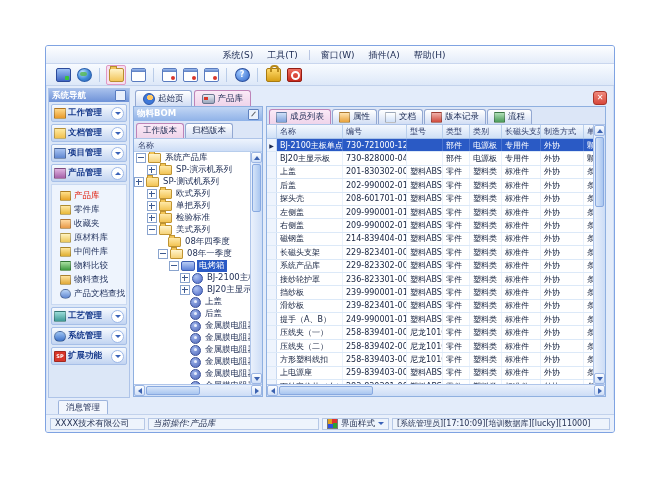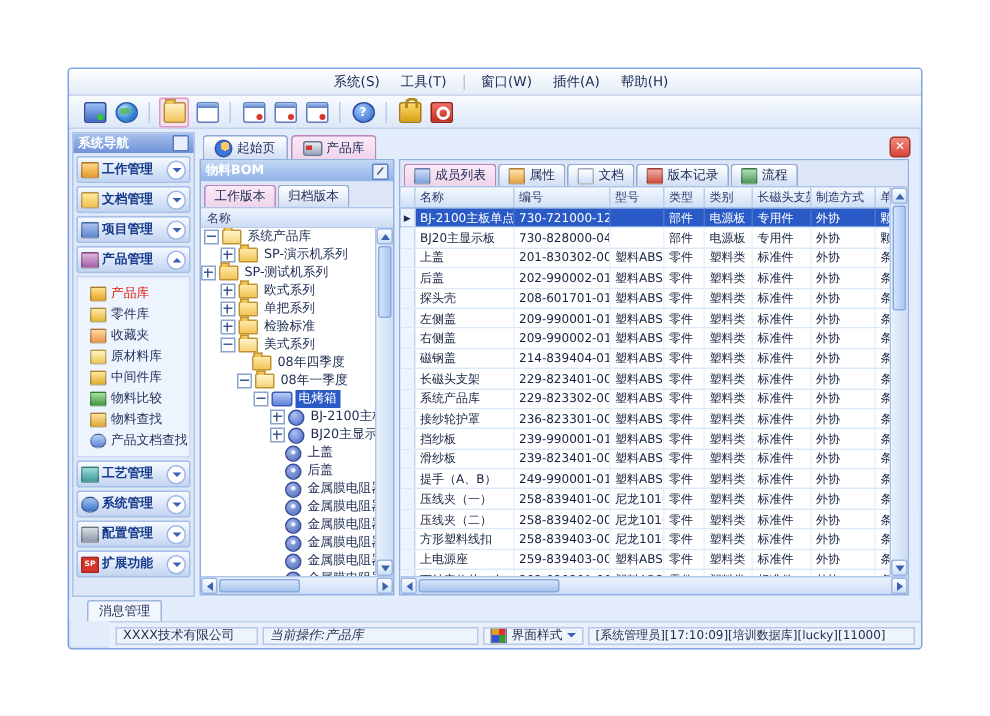--- a/index.html
+++ b/index.html
@@ -172,21 +172,21 @@
   .tri-r{width:0;height:0;border-top:3px solid transparent;border-bottom:3px solid transparent;border-left:4px solid #3c62b0;}
   .vthumb{margin:1px;background:linear-gradient(90deg,#d6e4f8,#a9c6f0);border:1px solid #88a9e0;border-radius:2px;flex:none;}
   .hthumb{margin:1px;background:linear-gradient(#d6e4f8,#a9c6f0);border:1px solid #88a9e0;border-radius:2px;flex:none;}
   .sb-fill{flex:1;}
 
   
   .msg-row{height:14px;flex:none;display:flex;align-items:flex-end;padding-left:12px;background:#e3ecfa;}
   .msg-tab{height:13px;display:flex;align-items:center;padding:0 7px;font-size:8.5px;color:#1b2a52;
            background:#f2f6fd;border:1px solid #9db4dc;border-bottom:none;border-radius:2px 2px 0 0;}
   .statusbar{height:17px;flex:none;background:#e9f0fb;border-top:1px solid #c2d2ec;display:flex;align-items:center;
-             gap:3px;padding:0 4px;margin-left:27px;}
+             gap:3px;padding:0 4px;}
   .st-cell{height:12px;display:flex;align-items:center;border:1px solid #b6c8e6;background:#eef4fc;
            font-size:8.5px;color:#1e2b4e;padding:0 4px;white-space:nowrap;overflow:hidden;box-sizing:border-box;}
   .st-company{width:95px;flex:none;}
   .st-op{flex:1;min-width:0;font-style:italic;}
   .st-style{flex:none;gap:3px;}
   .st-session{width:218px;flex:none;font-size:8px;}
   [data-name="style-grid-icon"]{width:9px;height:9px;flex:none;
       background:conic-gradient(#e03030 0 25%,#30a030 0 50%,#3050e0 0 75%,#e0a020 0);border:1px solid #777;}
   [data-name="style-dropdown-icon"]{width:0;height:0;border-left:3px solid transparent;border-right:3px solid transparent;
       border-top:3px solid #3a62b8;flex:none;}
@@ -309,25 +309,20 @@
               <div class="sb-chip" data-name="craft-icon"></div>
               <div class="lbl" data-name="sidebar-section-label">工艺管理</div>
               <div class="sb-chevron" data-name="chevron-down-icon"></div>
             </div>
             <div class="sb-header" data-name="sidebar-section-header">
               <div class="sb-chip" data-name="system-icon"></div>
               <div class="lbl" data-name="sidebar-section-label">系统管理</div>
               <div class="sb-chevron" data-name="chevron-down-icon"></div>
             </div>
             <div class="sb-header" data-name="sidebar-section-header">
-              <div class="sb-chip" data-name="config-icon"></div>
-              <div class="lbl" data-name="sidebar-section-label">配置管理</div>
-              <div class="sb-chevron" data-name="chevron-down-icon"></div>
-            </div>
-            <div class="sb-header" data-name="sidebar-section-header">
               <div class="sb-chip" data-name="sp-icon"></div>
               <div class="lbl" data-name="sidebar-section-label">扩展功能</div>
               <div class="sb-chevron" data-name="chevron-down-icon"></div>
             </div>
           </div>
       </div>
 
       <div class="main" data-name="main-area">
         <div class="tabstrip" data-name="document-tabstrip" id="main-tabs">
           <div class="mtab" data-name="document-tab">

